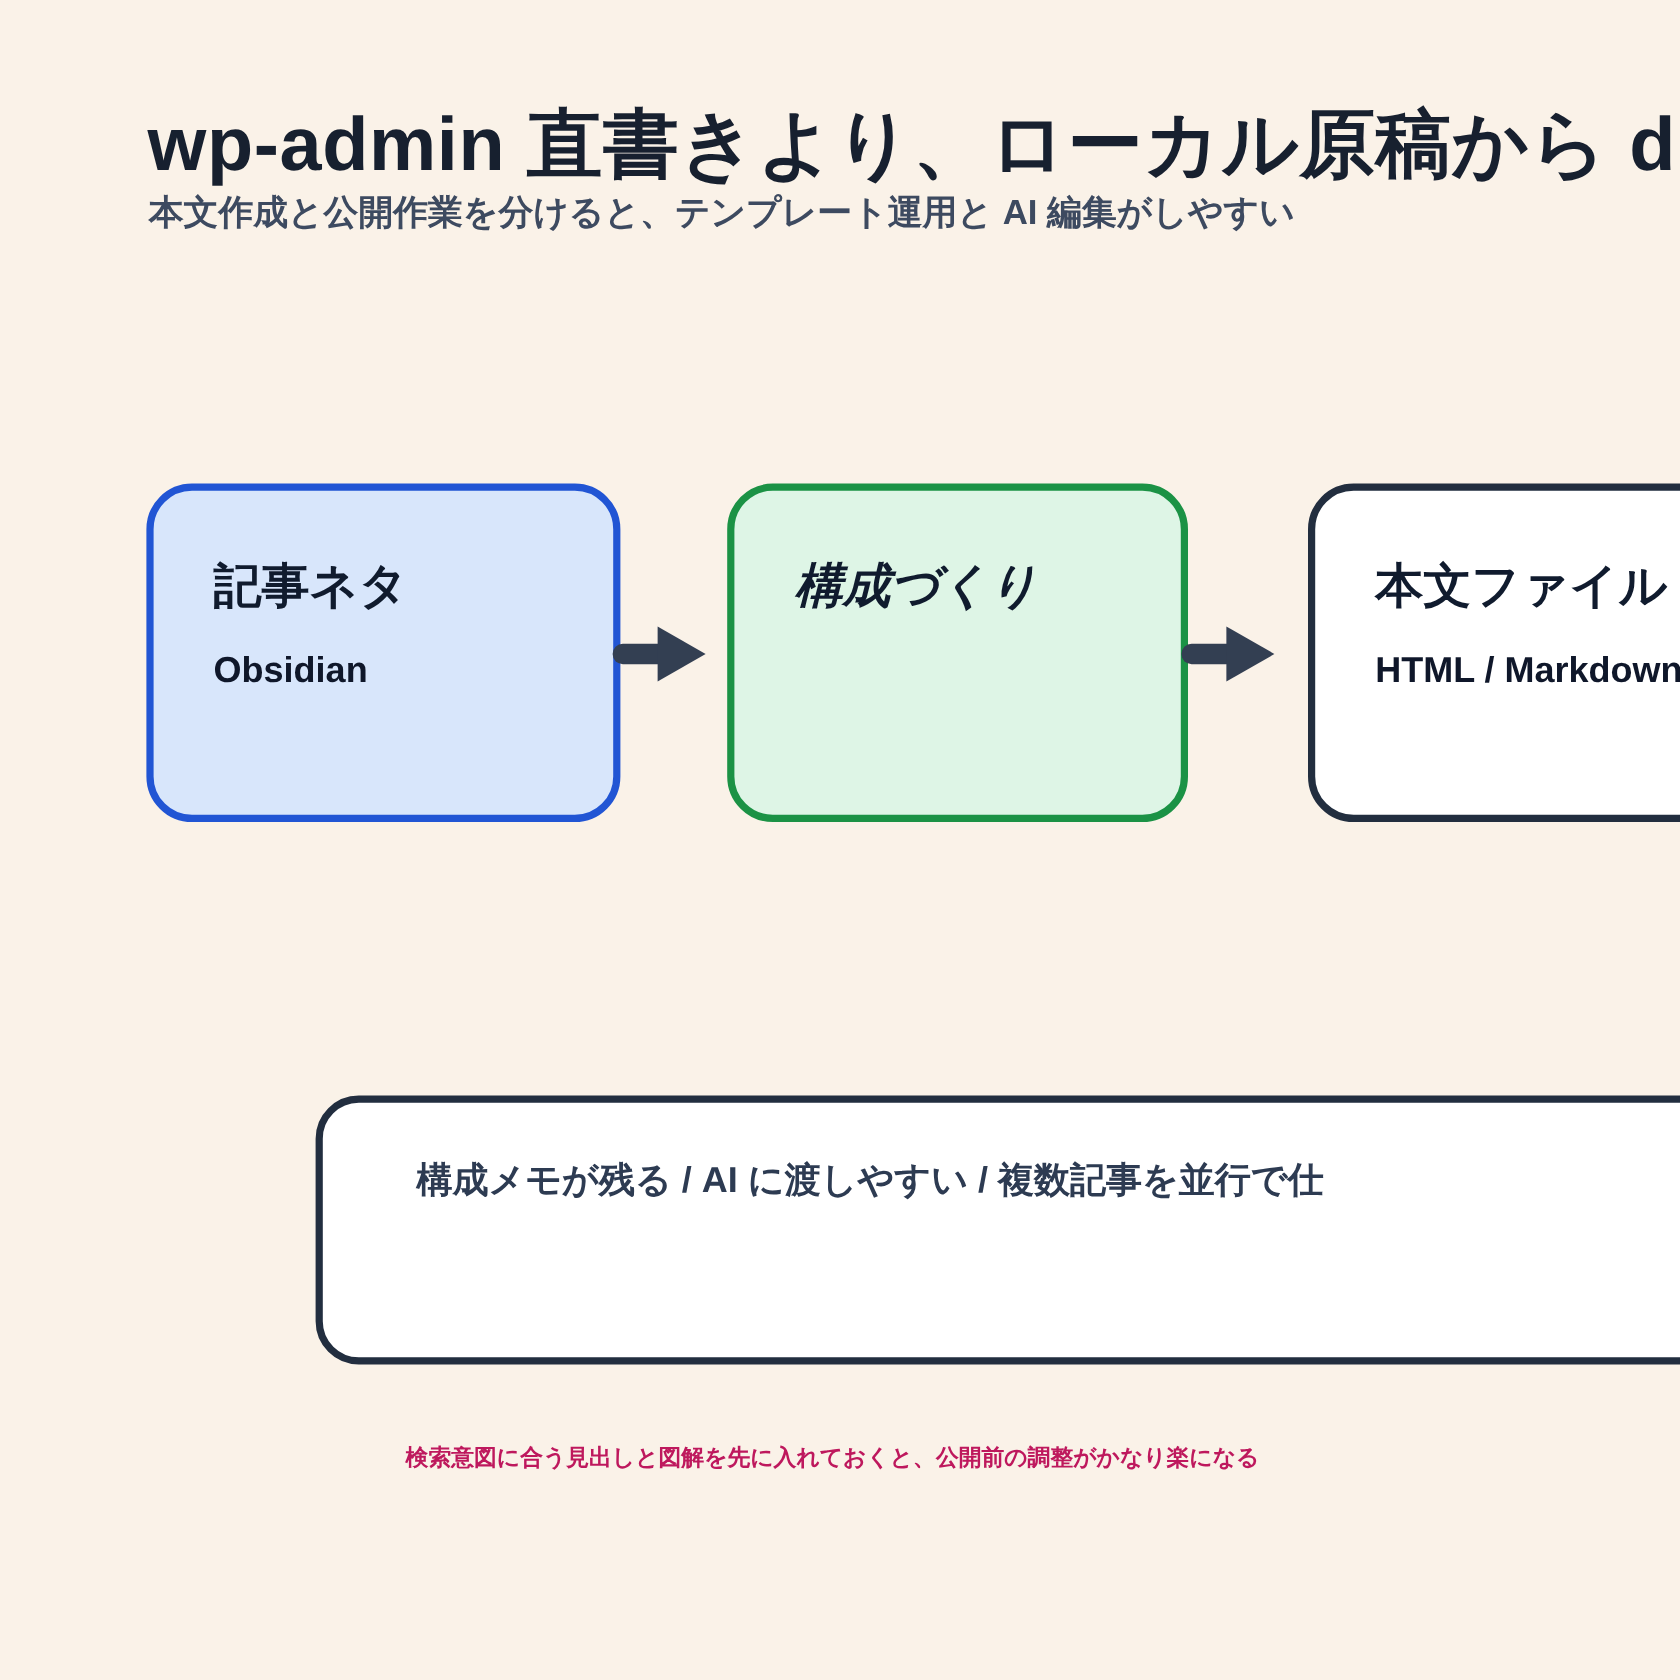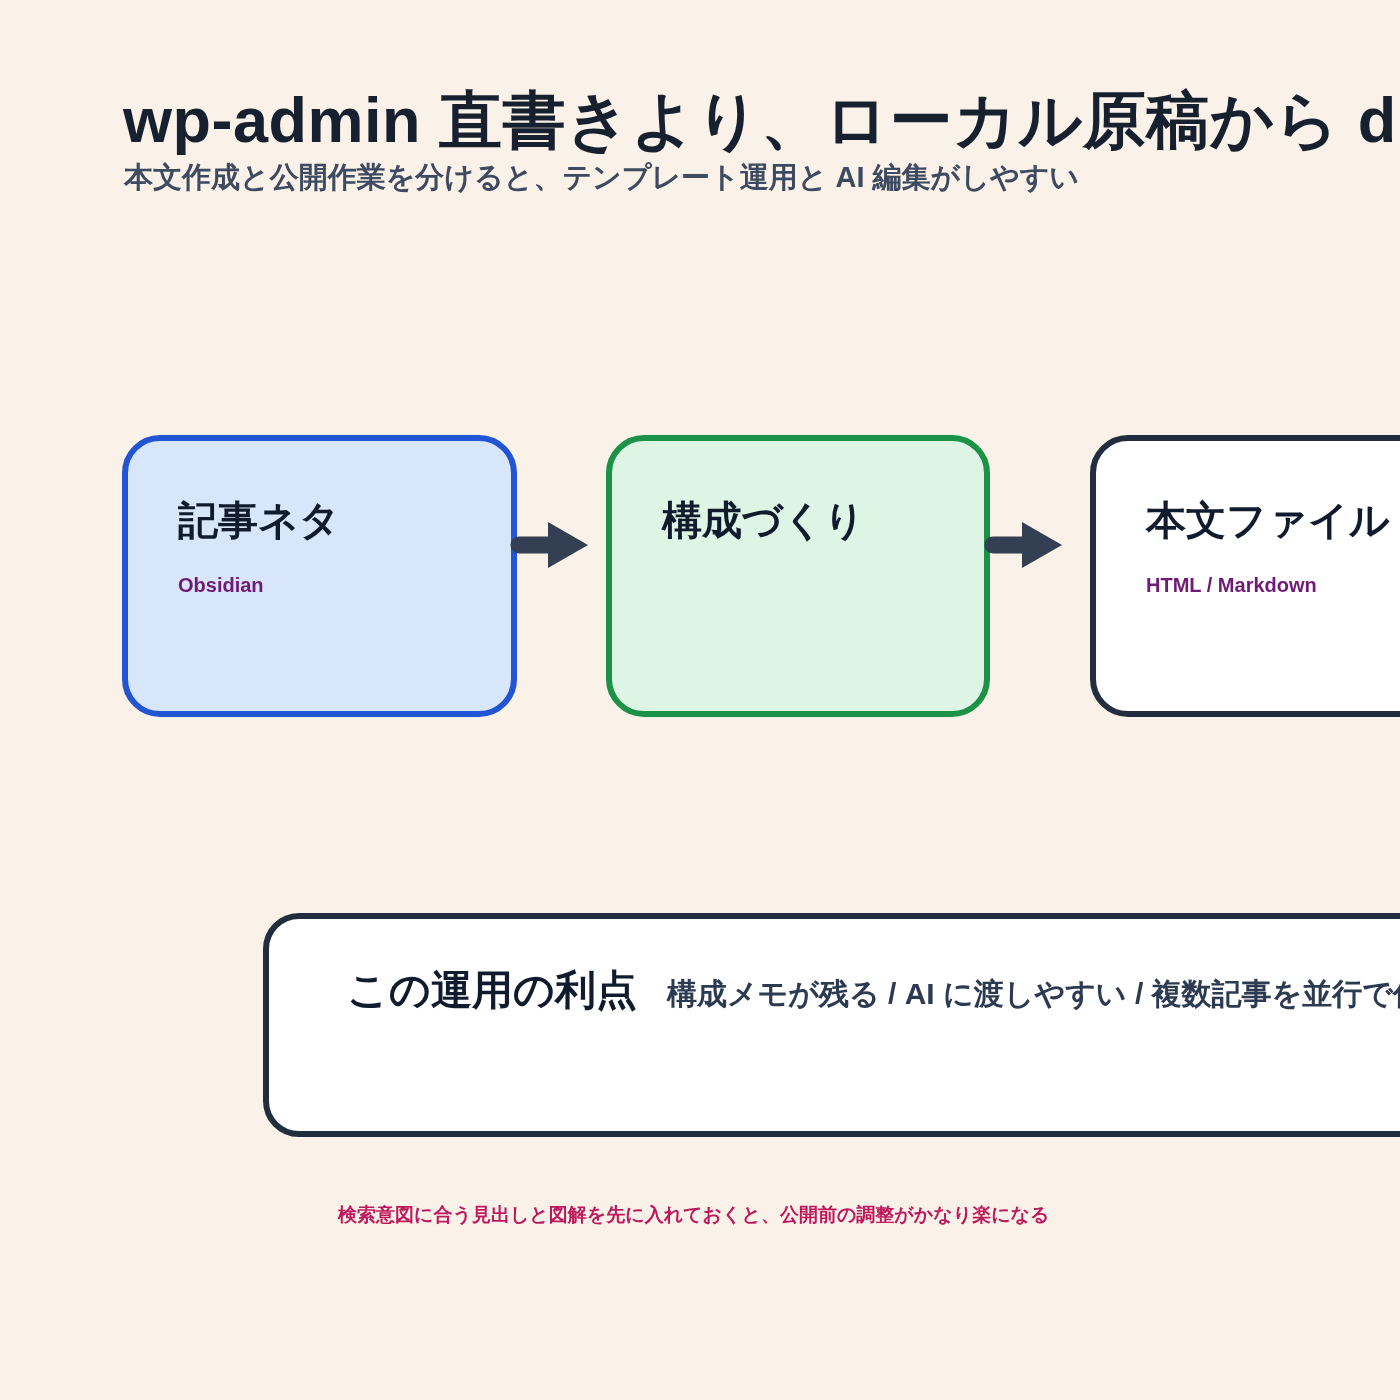--- a/index.html
+++ b/index.html
@@ -28,36 +28,35 @@
     color: #3d4a60;
     white-space: nowrap;
   }
   .step {
     position: absolute;
     top: 403px;
     height: 282px;
     border-radius: 38px;
     border: 6px solid #222e3f;
     padding: 52px 48px 0 50px;
-    margin-top: 32px;
   }
   .step-1 { left: 122px;  width: 395px; background: #d8e6fb; border-color: #2155d4; }
-  .step-2 { left: 606px;  width: 384px; background: #def5e6; border-color: #1b9245; }
+  .step-2 { left: 606px;  width: 384px; background: #def5e6; border-color: #1b9245; font-style: italic; }
   .step-3 { left: 1090px; width: 520px; background: #ffffff; border-color: #222e3f; }
   .step-label {
     font-size: 40px;
     font-weight: bold;
     color: #101b2e;
     white-space: nowrap;
   }
   .step-tool {
     margin-top: 26px;
-    font-size: 20px;
+    font-size: 30px;
     font-weight: 600;
-    color: #701a75;
+    color: #0f172a;
     white-space: nowrap;
   }
   .flow-arrow { position: absolute; top: 517px; }
   .flow-arrow-1 { left: 510px; }
   .flow-arrow-2 { left: 984px; }
   .benefits-box {
     position: absolute;
     left: 263px; top: 913px;
     width: 1210px; height: 224px;
     background: #ffffff;
@@ -113,17 +112,16 @@
   <line x1="9" y1="28" x2="42" y2="28" stroke="#333f52" stroke-width="17" stroke-linecap="round"></line>
   <polygon points="38,5 38,51 78,28" fill="#333f52"></polygon>
 </svg>
 
 <div class="step step-3">
   <div class="step-label">本文ファイル</div>
   <div class="step-tool">HTML / Markdown</div>
 </div>
 
 <div class="benefits-box">
-  <span class="benefits-heading">この運用の利点</span>
   <span class="benefits-items">構成メモが残る / AI に渡しやすい / 複数記事を並行で仕</span>
 </div>
 
 <p class="footer-note">検索意図に合う見出しと図解を先に入れておくと、公開前の調整がかなり楽になる</p>
 
 </body></html>

